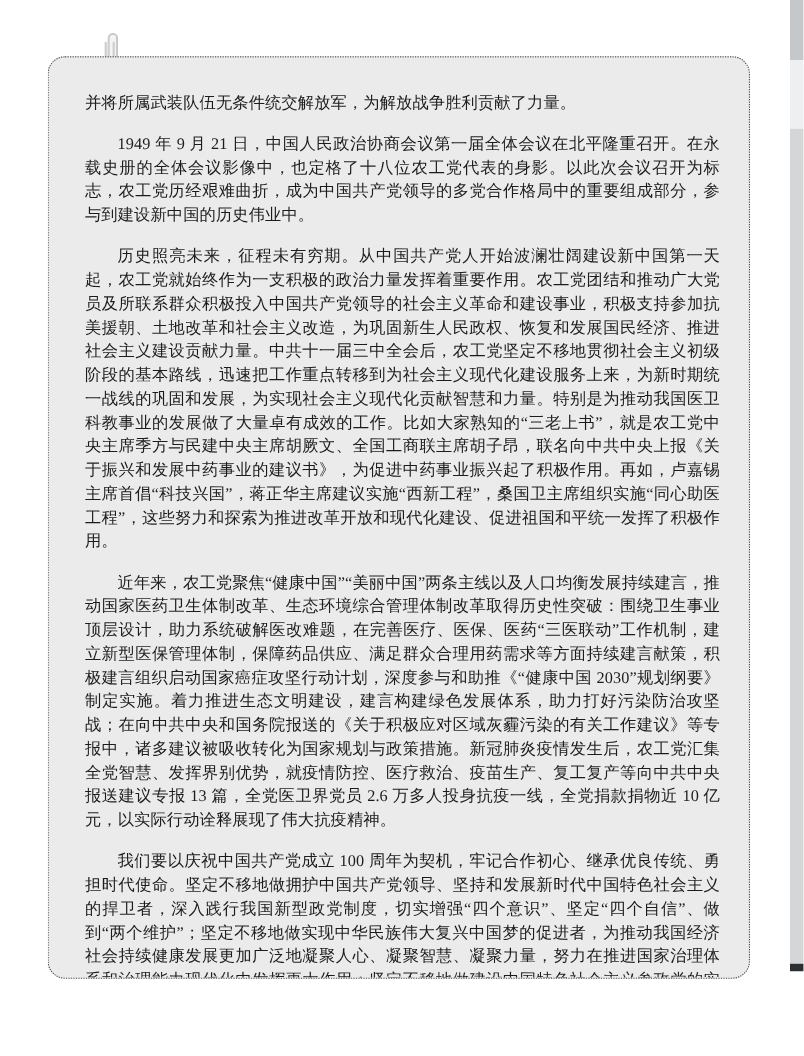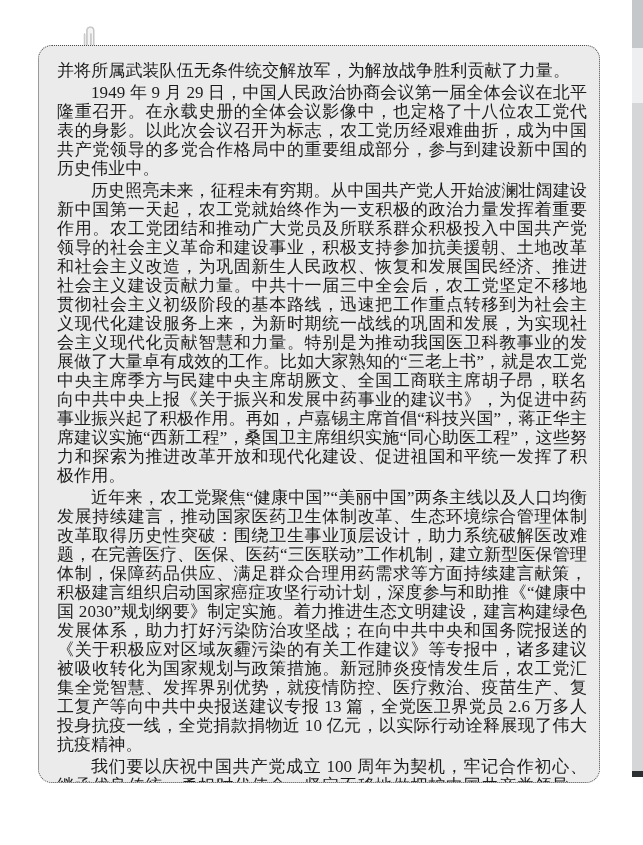--- a/index.html
+++ b/index.html
@@ -36,22 +36,22 @@
     width: 562px;
     height: 738px;
     box-sizing: border-box;
     background: var(--box-background, #ebebeb);
     border: 1.6px dotted var(--box-border, #4a4a4a);
     border-radius: 14px;
     padding: 12px 9px 0 15px;
     overflow: hidden;
   }
   .content-box p {
-    margin: 3px;
-    font-size: 17px;
+    margin: 14px;
+    font-size: 13px;
     line-height: 19px;
     letter-spacing: 0.1px;
     color: var(--text, #1c1c1c);
     text-align: justify;
     text-justify: inter-ideograph;
     text-indent: 2em;
   }
   .content-box p.cont {
     text-indent: 0;
   }
@@ -77,20 +77,20 @@
     <div class="edge-seg-bar"></div>
   </div>
 
   <svg class="paperclip" viewBox="0 0 20 44" aria-hidden="true">
     <path d="M6.5 13 V31 a4.6 4.6 0 0 0 9.2 0 V9.5 a3.4 3.4 0 0 0 -6.8 0 V29 a2 2 0 0 0 4 0 V13" fill="#f4f4f4" stroke="#b8b8b8" stroke-width="1.4" stroke-linecap="round" stroke-linejoin="round"></path>
     <path d="M6.5 13 V31 a4.6 4.6 0 0 0 9.2 0 V9.5 a3.4 3.4 0 0 0 -6.8 0 V29 a2 2 0 0 0 4 0 V13" fill="none" stroke="#d9d9d9" stroke-width="0.6" stroke-linecap="round" stroke-linejoin="round"></path>
   </svg>
 
   <div class="content-box">
     <p class="cont">并将所属武装队伍无条件统交解放军，为解放战争胜利贡献了力量。</p>
-    <p>1949 年 9 月 29 日，中国人民政治协商会议第一届全体会议在北平隆重召开。在永载史册的全体会议影像中，也定格了十八位农工党代表的身影。以此次会议召开为标志，农工党历经艰难曲折，成为中国共产党领导的多党合作格局中的重要组成部分，参与到建设新中国的历史伟业中。</p>
+    <p>1949 年 9 月 21 日，中国人民政治协商会议第一届全体会议在北平隆重召开。在永载史册的全体会议影像中，也定格了十八位农工党代表的身影。以此次会议召开为标志，农工党历经艰难曲折，成为中国共产党领导的多党合作格局中的重要组成部分，参与到建设新中国的历史伟业中。</p>
     <p>历史照亮未来，征程未有穷期。从中国共产党人开始波澜壮阔建设新中国第一天起，农工党就始终作为一支积极的政治力量发挥着重要作用。农工党团结和推动广大党员及所联系群众积极投入中国共产党领导的社会主义革命和建设事业，积极支持参加抗美援朝、土地改革和社会主义改造，为巩固新生人民政权、恢复和发展国民经济、推进社会主义建设贡献力量。中共十一届三中全会后，农工党坚定不移地贯彻社会主义初级阶段的基本路线，迅速把工作重点转移到为社会主义现代化建设服务上来，为新时期统一战线的巩固和发展，为实现社会主义现代化贡献智慧和力量。特别是为推动我国医卫科教事业的发展做了大量卓有成效的工作。比如大家熟知的“三老上书”，就是农工党中央主席季方与民建中央主席胡厥文、全国工商联主席胡子昂，联名向中共中央上报《关于振兴和发展中药事业的建议书》，为促进中药事业振兴起了积极作用。再如，卢嘉锡主席首倡“科技兴国”，蒋正华主席建议实施“西新工程”，桑国卫主席组织实施“同心助医工程”，这些努力和探索为推进改革开放和现代化建设、促进祖国和平统一发挥了积极作用。</p>
     <p>近年来，农工党聚焦“健康中国”“美丽中国”两条主线以及人口均衡发展持续建言，推动国家医药卫生体制改革、生态环境综合管理体制改革取得历史性突破：围绕卫生事业顶层设计，助力系统破解医改难题，在完善医疗、医保、医药“三医联动”工作机制，建立新型医保管理体制，保障药品供应、满足群众合理用药需求等方面持续建言献策，积极建言组织启动国家癌症攻坚行动计划，深度参与和助推《“健康中国 2030”规划纲要》制定实施。着力推进生态文明建设，建言构建绿色发展体系，助力打好污染防治攻坚战；在向中共中央和国务院报送的《关于积极应对区域灰霾污染的有关工作建议》等专报中，诸多建议被吸收转化为国家规划与政策措施。新冠肺炎疫情发生后，农工党汇集全党智慧、发挥界别优势，就疫情防控、医疗救治、疫苗生产、复工复产等向中共中央报送建议专报 13 篇，全党医卫界党员 2.6 万多人投身抗疫一线，全党捐款捐物近 10 亿元，以实际行动诠释展现了伟大抗疫精神。</p>
     <p>我们要以庆祝中国共产党成立 100 周年为契机，牢记合作初心、继承优良传统、勇担时代使命。坚定不移地做拥护中国共产党领导、坚持和发展新时代中国特色社会主义的捍卫者，深入践行我国新型政党制度，切实增强“四个意识”、坚定“四个自信”、做到“两个维护”；坚定不移地做实现中华民族伟大复兴中国梦的促进者，为推动我国经济社会持续健康发展更加广泛地凝聚人心、凝聚智慧、凝聚力量，努力在推进国家治理体系和治理能力现代化中发挥更大作用；坚定不移地做建设中国特色社会主义参政党的实践者，把握新发展阶段、贯彻新发展理念、构建新发展格局，积极助力健康中国战略、美丽中国建设和促进人口均衡发展，以实际行动践行“四新”“三好”要求，更加紧密地团结在以习近平同志为核心的中共中央周围，高举中国特色社会主义伟大旗帜，凝心聚力，锐意进取，在全面建设社会主义现代化国家新征程上作出新的更大贡献！</p>
     <p>千秋伟业，百年恰是风华正茂。我们坚信，在以习近平同志为核心的中共中央坚强领导下，全党全军全国各族人民不懈奋斗，一定能够夺取进行伟大斗争、建设伟大工程、推进伟大事业、实现伟大梦想的全面胜利，开创中国特色社会主义更加光明的前景。</p>
   </div>
 
 </div>
 
 </body></html>

